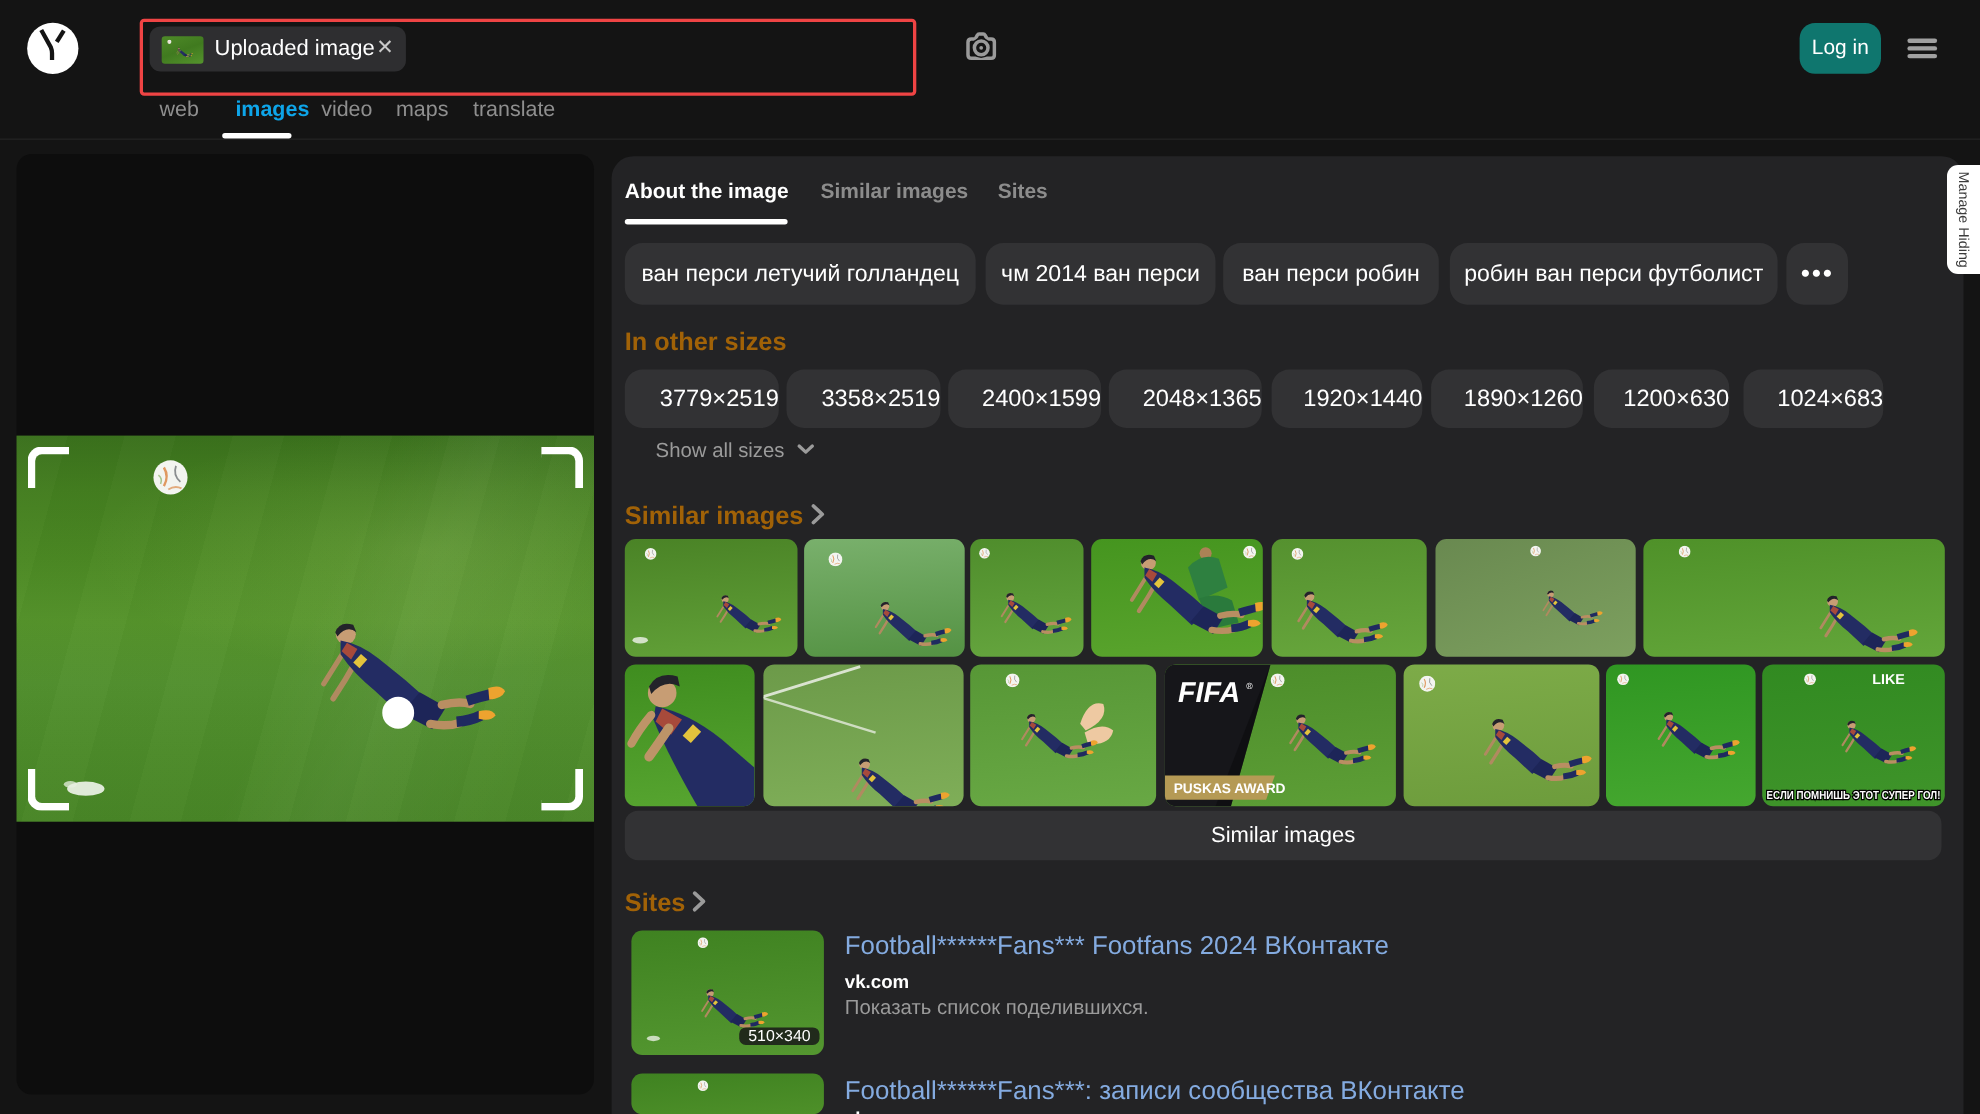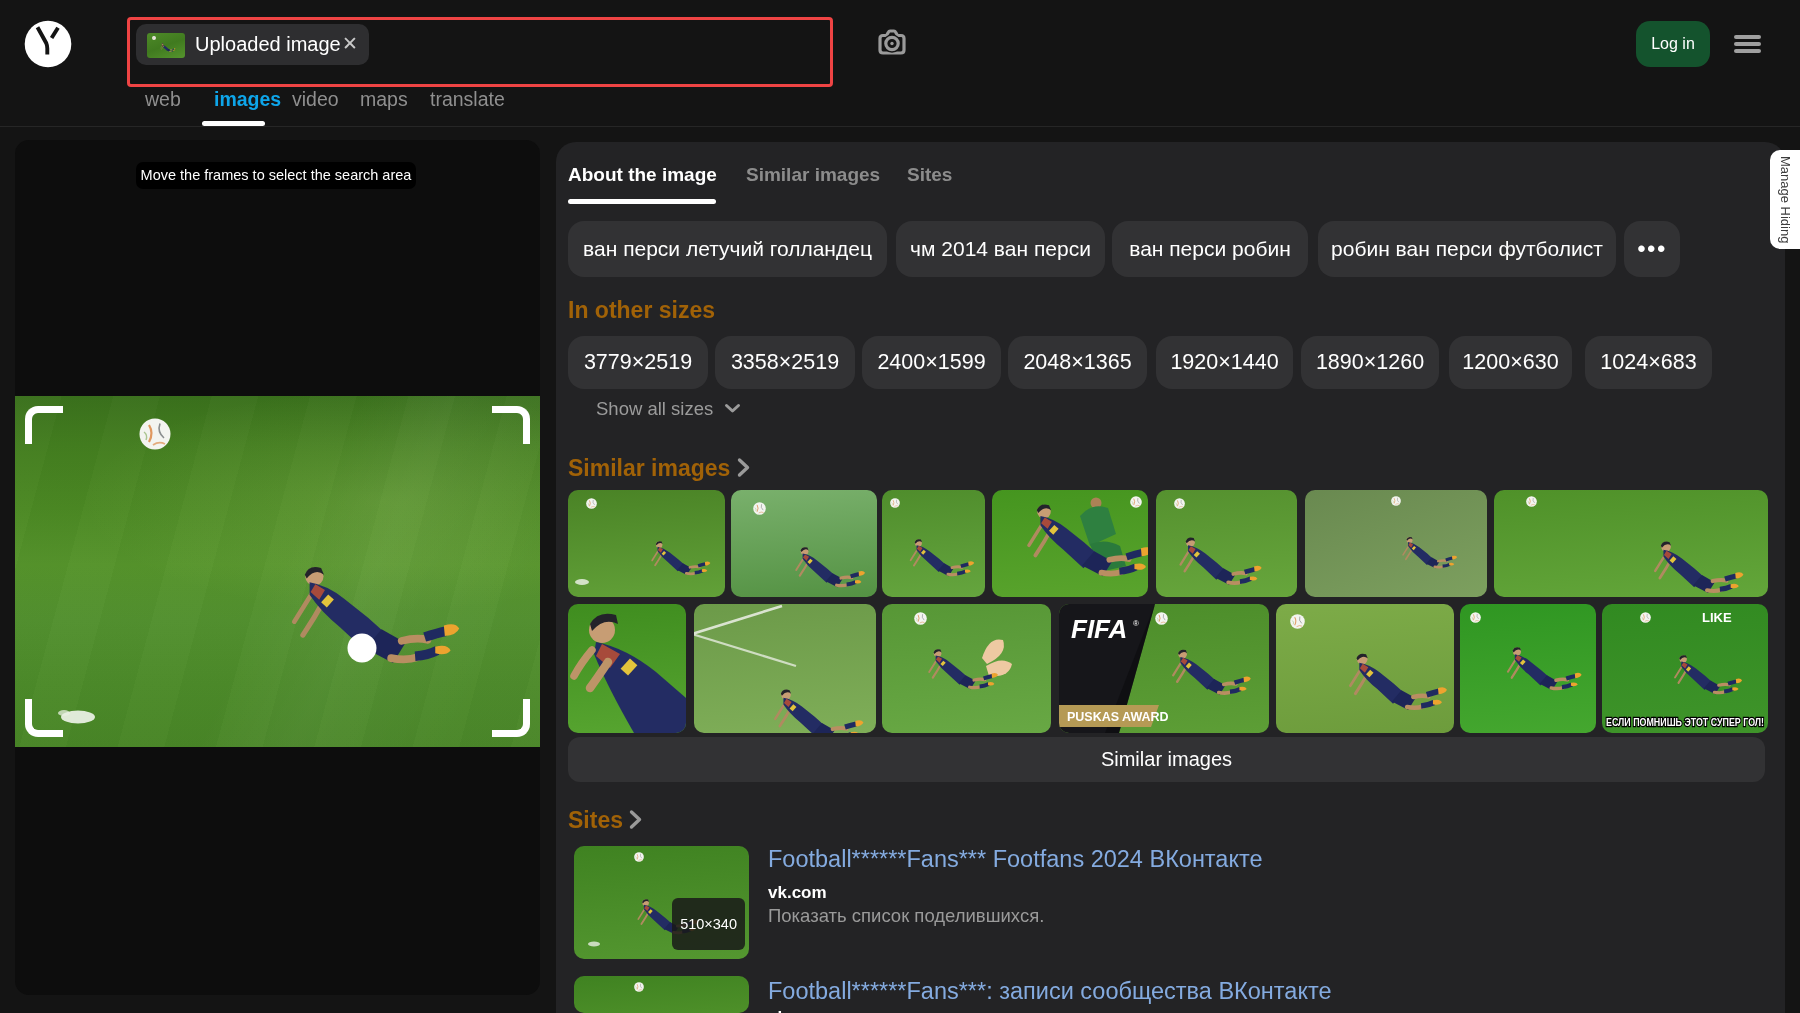--- a/index.html
+++ b/index.html
@@ -11,22 +11,22 @@
 #sbox { position:absolute; left:127px; top:17px; width:706px; height:70px;
   border:3px solid #ef4444; border-radius:4px; background:#141414; }
 #chip { position:absolute; left:6px; top:4px; width:233px; height:41px;
   background:#2e2e30; border-radius:10px; }
 #chipimg { position:absolute; left:11px; top:9px; width:38px; height:25px; border-radius:3px;
   background:linear-gradient(160deg,#4e8a28 0%,#407a1f 50%,#55942d 100%); overflow:hidden;}
 #chiptxt { position:absolute; left:59px; top:0; height:41px; line-height:41px;
   color:#fff; font-size:20px; }
 #chipx { position:absolute; left:206px; top:0px; height:41px; line-height:40px; color:#c9c9c9; font-size:19px; }
 #cam { position:absolute; left:878px; top:28px; }
-#login { position:absolute; left:1636px; top:21px; width:74px; height:46px; background:#14532d;
-  border-radius:14px; color:#fff; font-size:16px; text-align:center; line-height:46px; }
+#login { position:absolute; left:1636px; top:21px; width:74px; height:46px; background:#0f766e;
+  border-radius:14px; color:#fff; font-size:19px; text-align:center; line-height:46px; }
 .hline { position:absolute; left:1734px; width:27px; height:4px; background:#a0a0a0; border-radius:2px; }
 
 .tab { position:absolute; top:88px; font-size:19.5px; color:#8f8f8f; }
 .tab.act { color:#0ea5e9; font-weight:bold;margin-left:12px; }
 #tabline { position:absolute; left:202px; top:121px; width:63px; height:4.5px; background:#fff; border-radius:3px; }
 
 #lcard { position:absolute; left:15px; top:140px; width:525px; height:855px;
   background:#0d0d0d; border-radius:14px; }
 #tooltip { position:absolute; left:121px; top:22px; width:280px; height:27px; background:#000;
   border-radius:7px; color:#fff; font-size:14.5px; text-align:center; line-height:27px; }
@@ -45,31 +45,31 @@
 
 #rcard { position:absolute; left:556px; top:142px; width:1229px; height:871px;
   background:#232325; border-radius:20px 20px 0 0; }
 .rtab { position:absolute; top:164px; font-size:19px; font-weight:bold; color:#8c8c8c; }
 .rtab.act { color:#fff; }
 #rtabline { position:absolute; left:568px; top:199px; width:148px; height:5px; background:#fff; border-radius:3px; }
 .qchip { position:absolute; top:221px; height:56px; background:#323234; border-radius:16px;
   color:#fff; font-size:21px; text-align:center; line-height:56px; }
 .h2 { position:absolute; color:#a16207; font-size:23px; font-weight:bold; }
 .szbtn { position:absolute; top:336px; height:53px; background:#323234; border-radius:16px;
-  color:#fff; font-size:21.5px; text-align:center; line-height:53px; }
+  color:#fff; font-size:21.5px; text-align:right; line-height:53px; }
 #showall { position:absolute; left:596px; top:398px; color:#9b9b9b; font-size:18.5px; }
 .thumb { position:absolute; border-radius:10px; overflow:hidden; }
 #simbtn { position:absolute; left:568px; top:737px; width:1197px; height:45px; background:#323234;
   border-radius:12px; color:#fff; font-size:20px; text-align:center; line-height:45px; }
 
 .stitle { position:absolute; left:768px; color:#84abe0; font-size:23.5px; }
 .surl { position:absolute; left:768px; color:#fff; font-size:17px; font-weight:bold; }
 .sdesc { position:absolute; left:768px; color:#9a9a9a; font-size:18.5px; }
 #szlabel { position:absolute; right:4px; bottom:9px; background:rgba(25,25,25,0.85); color:#fff;
-  font-size:14.5px; border-radius:6px; padding:18px 8px; }
+  font-size:14.5px; border-radius:6px; padding:0 8px; }
 
 #mh { position:absolute; left:1770px; top:150px; width:30px; height:99px; background:#fff;
   border-radius:10px 0 0 10px; color:#3c3c3c; font-size:13px;
   writing-mode:vertical-rl; display:flex; align-items:center; justify-content:center; }
 </style>
 </head>
 <body>
 <svg width="0" height="0" style="position:absolute">
 <defs>
 <symbol id="pl" viewBox="0 0 195 105">
@@ -126,21 +126,20 @@
 <div class="hline" style="top:42px"></div>
 <div class="hline" style="top:49px"></div>
 <div class="tab" style="left:145px">web</div>
 <div class="tab act" style="left:202px">images</div>
 <div class="tab" style="left:292px">video</div>
 <div class="tab" style="left:360px">maps</div>
 <div class="tab" style="left:430px">translate</div>
 <div id="tabline"></div>
 
 <div id="lcard">
-  <div id="tooltip">Move the frames to select the search area</div>
   <div id="mainimg">
     <svg width="525" height="351" viewBox="0 0 525 351" style="position:absolute;left:0;top:0">
 
       <use href="#bl" x="124" y="22" width="32" height="32"></use>
 
       <ellipse cx="63" cy="321" rx="17" ry="6.5" fill="#e8efe2" opacity="0.95"></ellipse>
       <ellipse cx="49" cy="317" rx="6" ry="3" fill="#e8efe2" opacity="0.75"></ellipse>
 
       <use href="#pl" x="262" y="168" width="187" height="101"></use>
 

